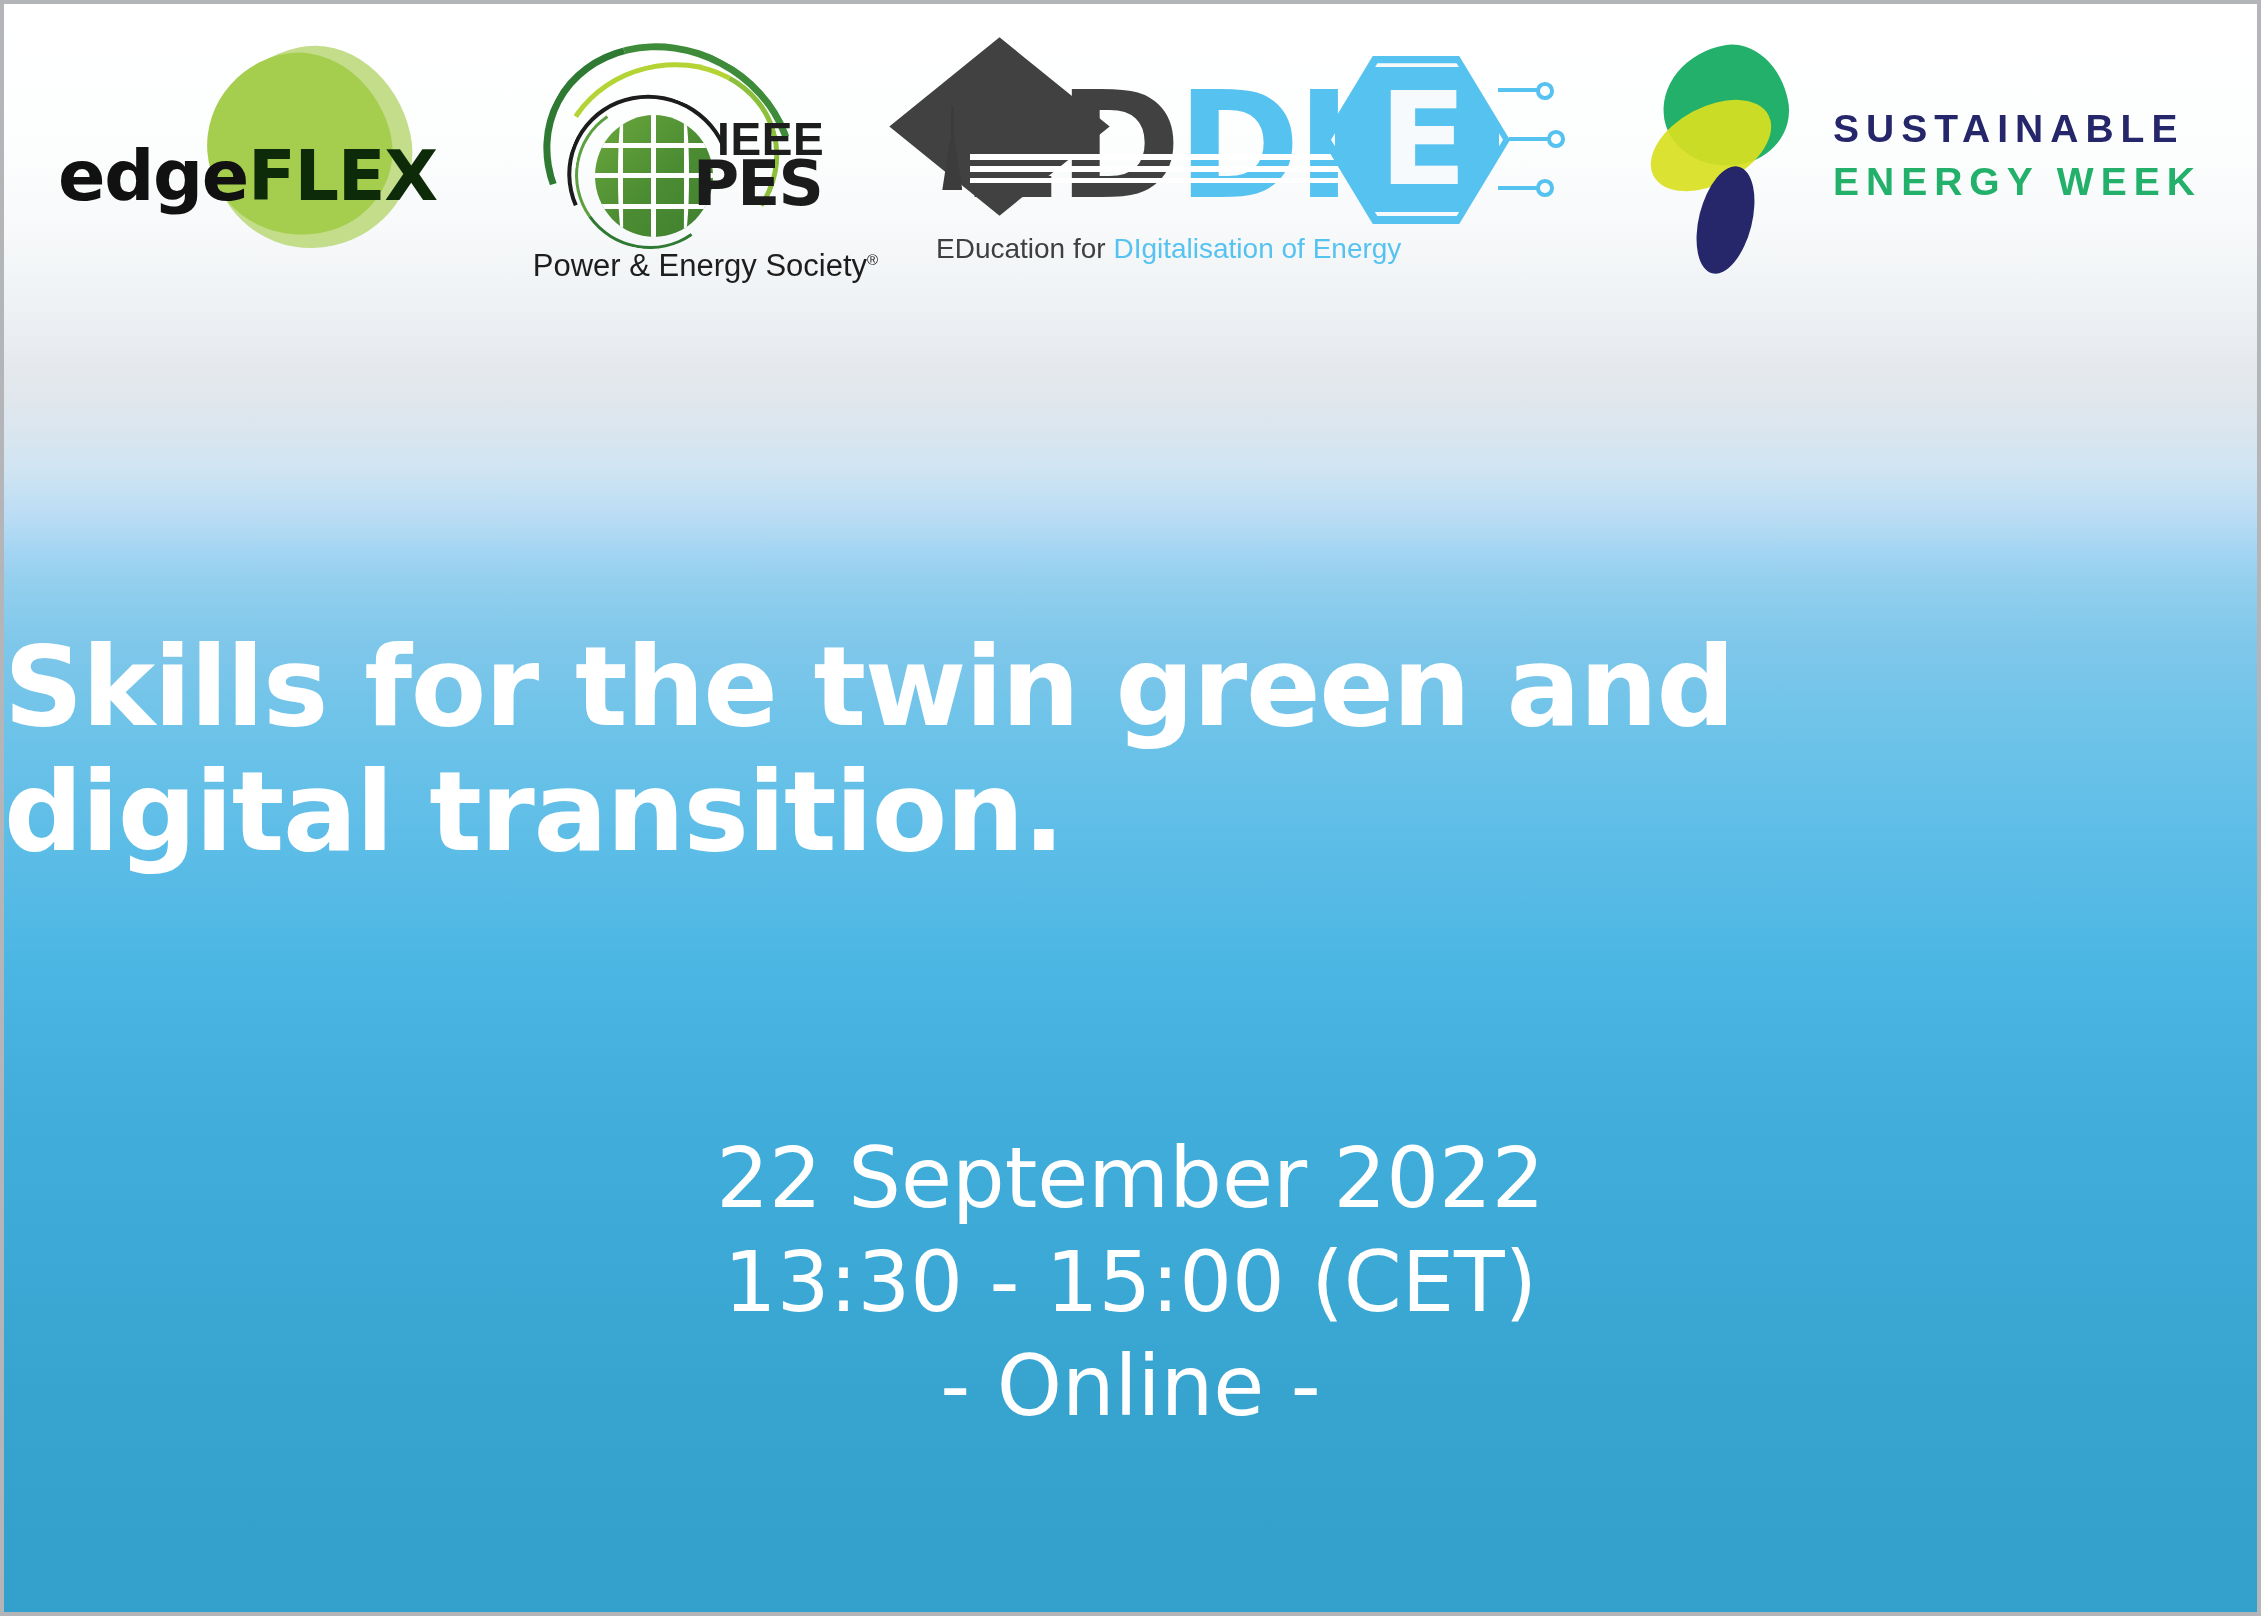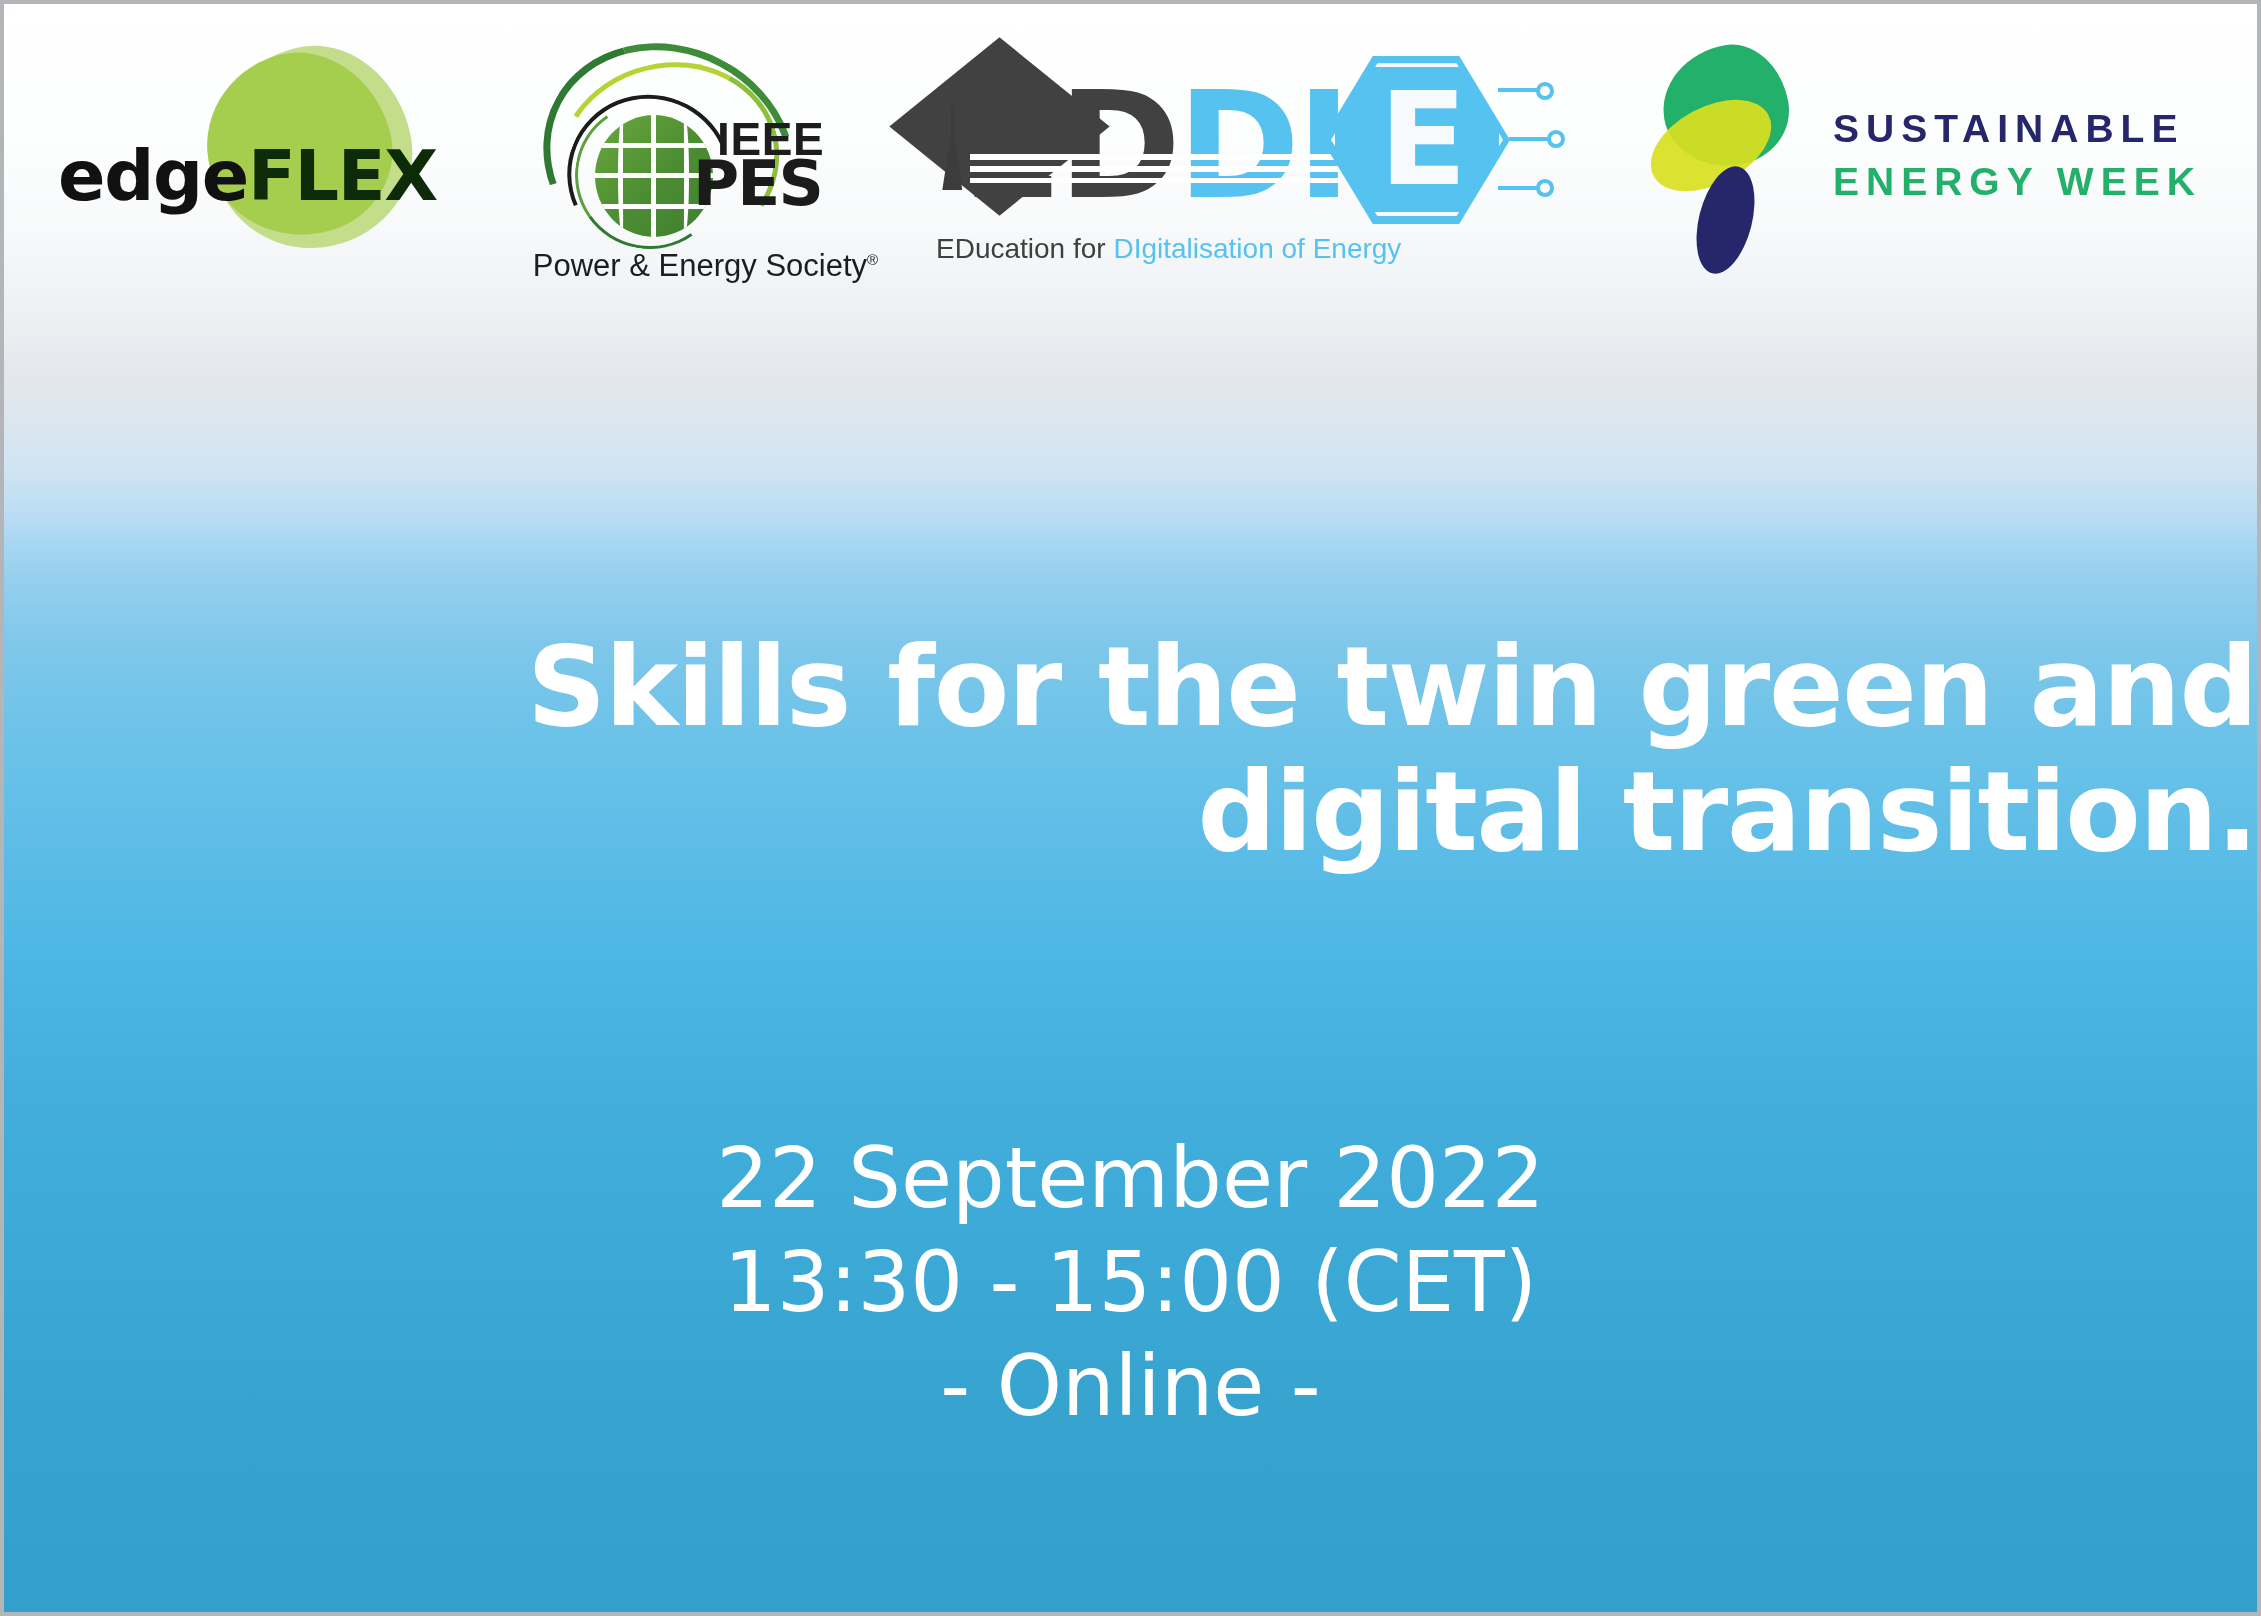--- a/index.html
+++ b/index.html
@@ -319,21 +319,21 @@
     color: #22b06a;
     white-space: nowrap;
   }
 
   
   .headline {
     position: absolute;
     top: 621px;
     left: 0;
     width: 100%;
-    text-align: right;
+    text-align: left;
     font-family: "DejaVu Sans", sans-serif;
     font-size: 110px;
     font-weight: bold;
     line-height: 125px;
     letter-spacing: -1.3px;
     color: #ffffff;
   }
   .headline .l2 { display: block; }
 
   .eventinfo {

